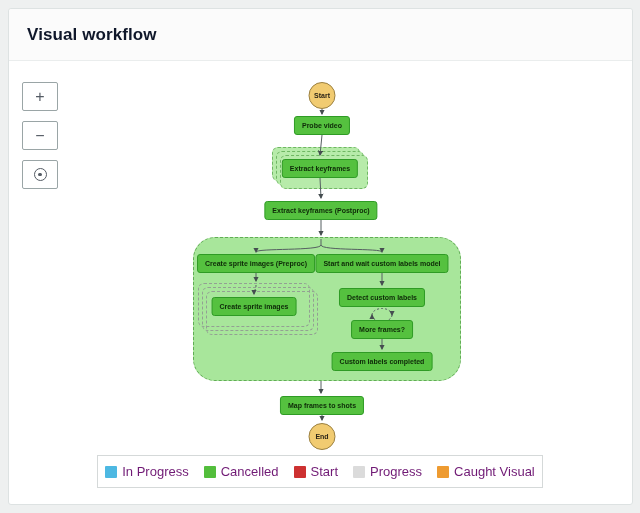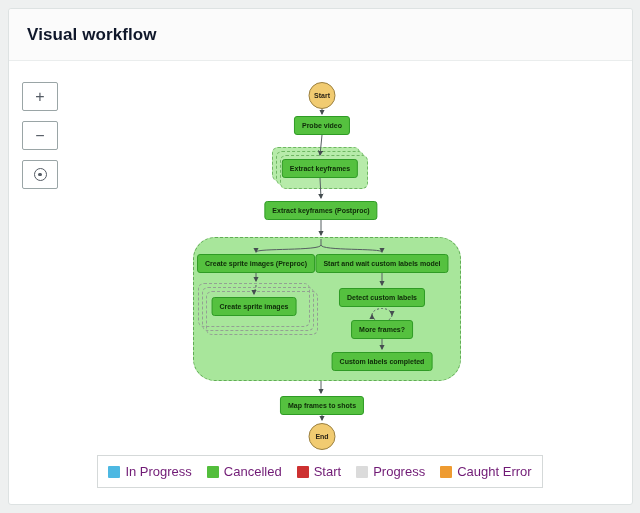--- a/index.html
+++ b/index.html
@@ -169,15 +169,15 @@
   <span class="legend-item">
     <span class="legend-swatch" style="background: rgb(205, 49, 49);"></span>
     <span class="legend-label">Start</span>
   </span>
   <span class="legend-item">
     <span class="legend-swatch" style="background: rgb(219, 219, 219);"></span>
     <span class="legend-label">Progress</span>
   </span>
   <span class="legend-item">
     <span class="legend-swatch" style="background: rgb(238, 155, 49);"></span>
-    <span class="legend-label">Caught Error</span>
+    <span class="legend-label">Caught Visual</span>
   </span>
 </div>
 
 </body></html>

